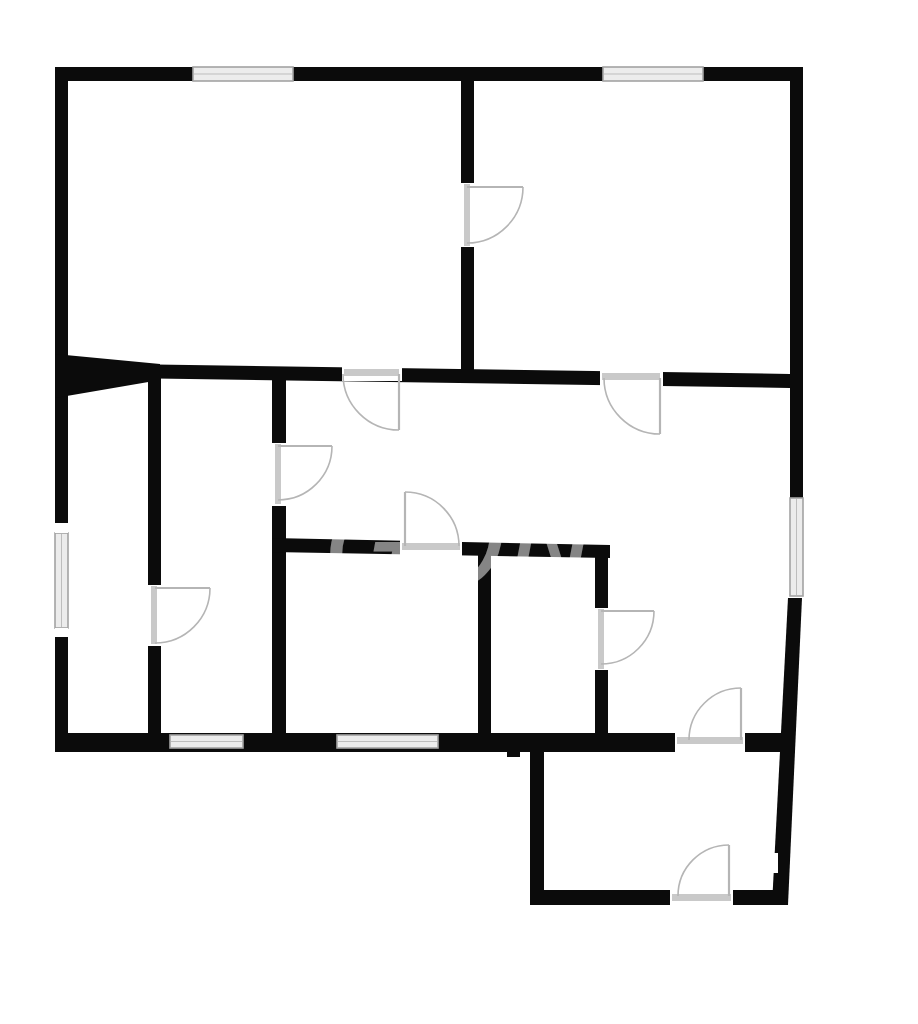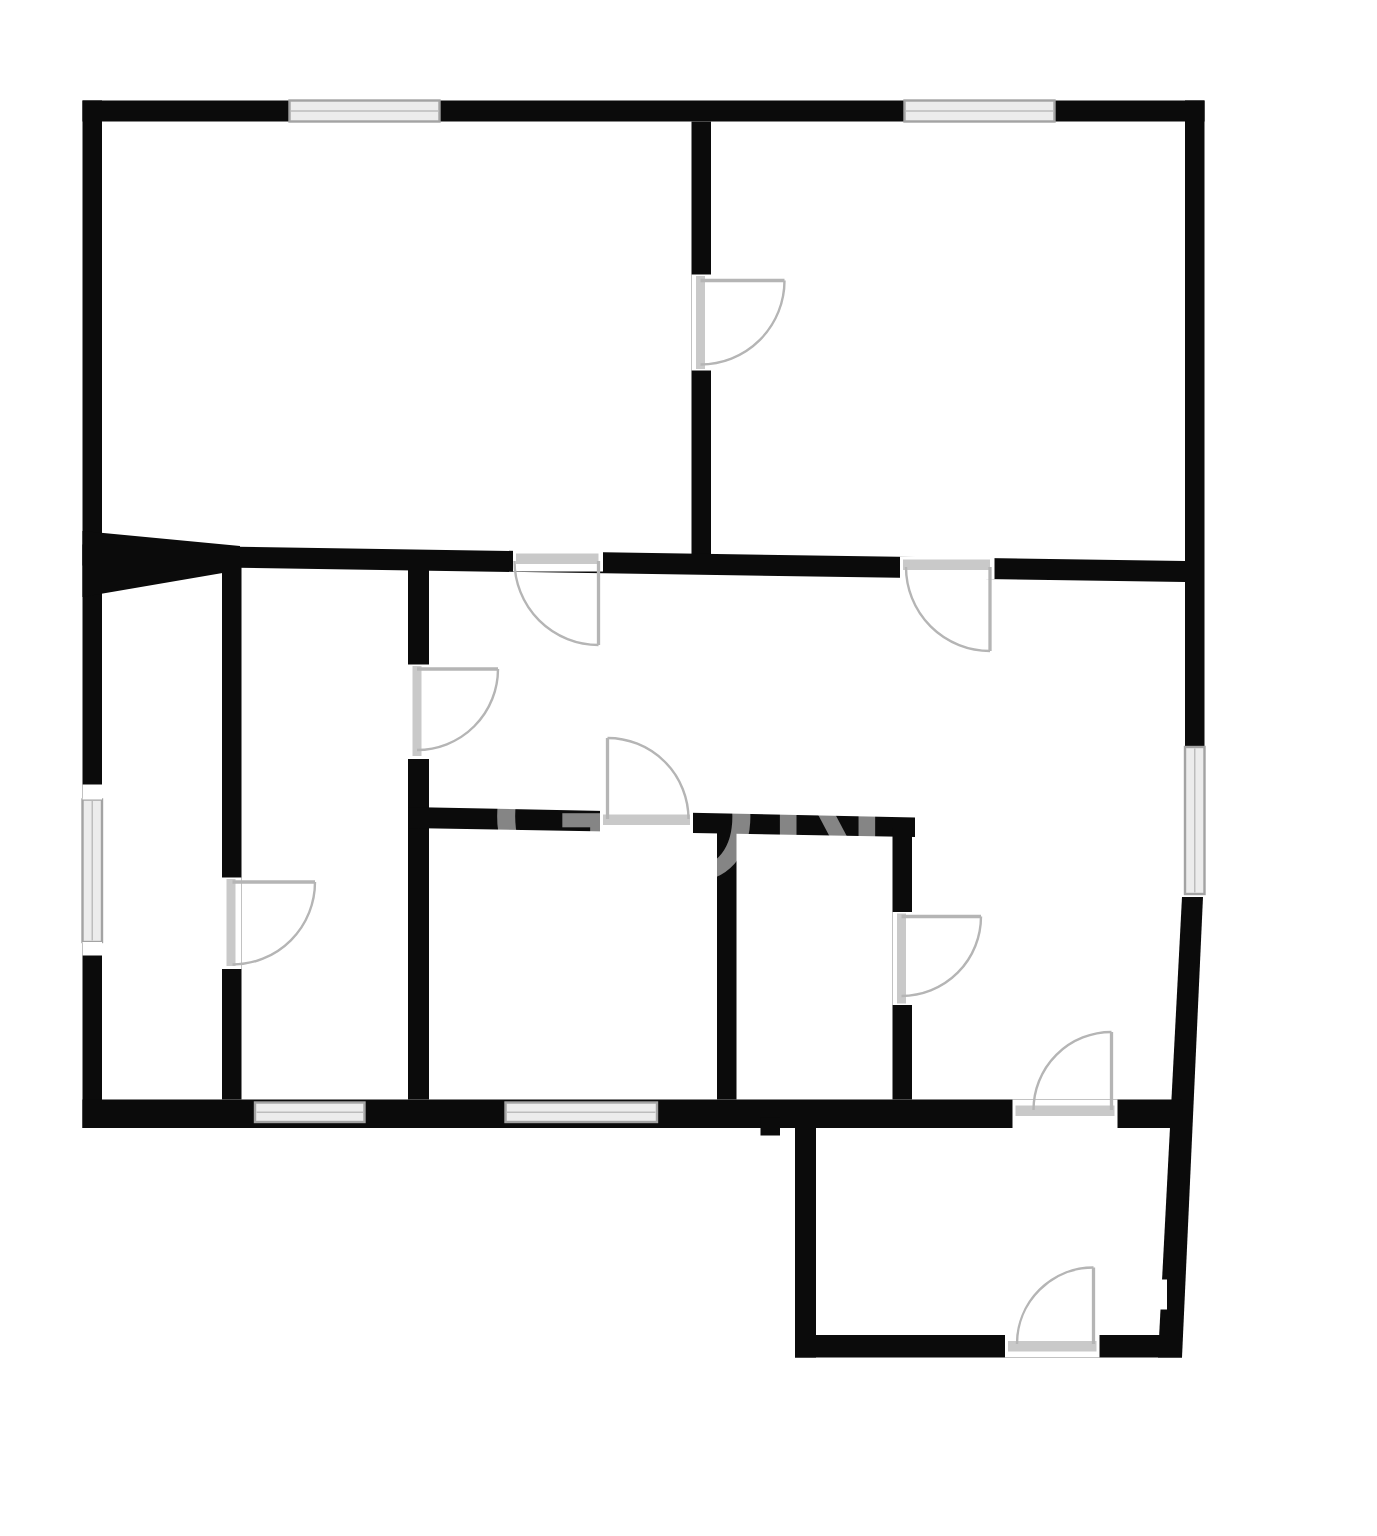--- a/index.html
+++ b/index.html
@@ -1,18 +1,18 @@
 <!DOCTYPE html>
 <html><head>
 <meta charset="utf-8">
 <title>Floor Plan</title>
 <style>
   html,body{margin:0;padding:0;background:#ffffff;}
   body{font-family:"DejaVu Sans","Liberation Sans",sans-serif;}
-  .plan-wrap{position:relative;width:918px;height:1024px;background:#fef9c3;overflow:hidden;}
+  .plan-wrap{position:relative;width:918px;height:1024px;background:#fef9c3;overflow:hidden;font-style:italic;}
   svg{display:block;}
 </style>
 </head>
 <body>
 
 <div class="plan-wrap">
   <svg id="plan-svg" xmlns="http://www.w3.org/2000/svg" width="918" height="1024" viewBox="0 0 918 1024">
       <rect x="0" y="0" width="918" height="1024" fill="#ffffff"></rect>
       <rect x="55" y="67" width="748" height="14" fill="#0b0b0b"></rect>
       <rect x="55" y="67" width="13" height="685" fill="#0b0b0b"></rect>

